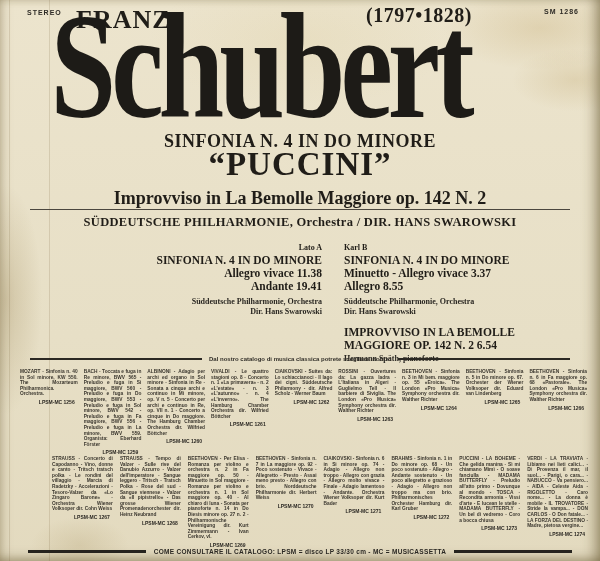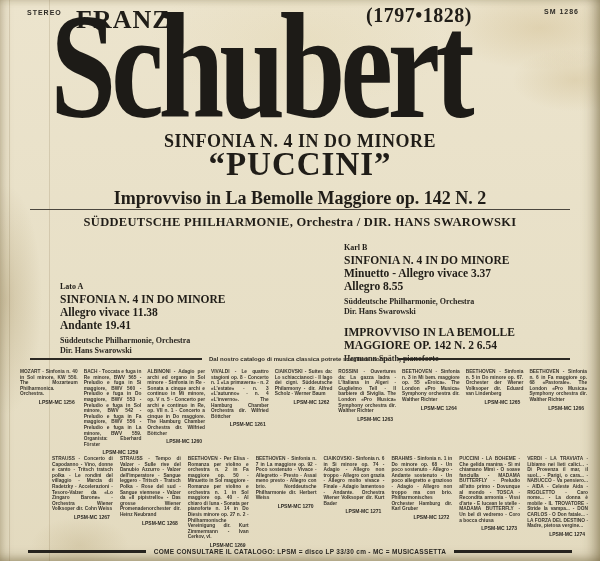--- a/index.html
+++ b/index.html
@@ -33,21 +33,21 @@
     font-weight:bold;font-size:118px;line-height:118px;letter-spacing:-5px;
     transform:scaleY(1.28);transform-origin:top;color:#1d1b17;
   }
   .work-title{position:absolute;top:131px;left:0;right:0;text-align:center;font-weight:bold;font-size:18px;letter-spacing:.5px;}
   .tragica{position:absolute;top:146px;left:0;right:0;text-align:center;font-weight:bold;font-size:33px;letter-spacing:1px;}
   .subtitle{position:absolute;top:188px;left:0;right:0;text-align:center;font-weight:bold;font-size:18px;}
   .rule1{position:absolute;top:209px;left:30px;right:30px;border-top:1px solid #4a463e;}
   .performers{position:absolute;top:215px;left:0;right:0;text-align:center;font-weight:bold;font-size:12.5px;letter-spacing:.3px;}
 
   .sides{position:absolute;top:243px;left:0;right:0;display:flex;justify-content:center;gap:22px;}
-  .side-a{width:262px;text-align:left;margin-top:39px;}
+  .side-a{width:262px;text-align:right;}
   .side-b{width:196px;text-align:left;}
   .side-label{font-weight:bold;font-size:8px;margin-bottom:2px;}
   .side-title{font-weight:bold;font-size:11.5px;line-height:13px;}
   .track{font-weight:bold;font-size:11.5px;line-height:13px;}
   .side-credits{margin-top:4px;}
   .credit{font-weight:bold;font-size:8px;line-height:10px;color:#2a2722;}
   .extra{margin-top:9px;}
   .extra-credit{font-weight:bold;font-size:8px;line-height:10px;margin-top:2px;color:#2a2722;}
 
   .cat-head{position:absolute;top:356px;left:30px;right:30px;display:flex;align-items:center;gap:7px;}

